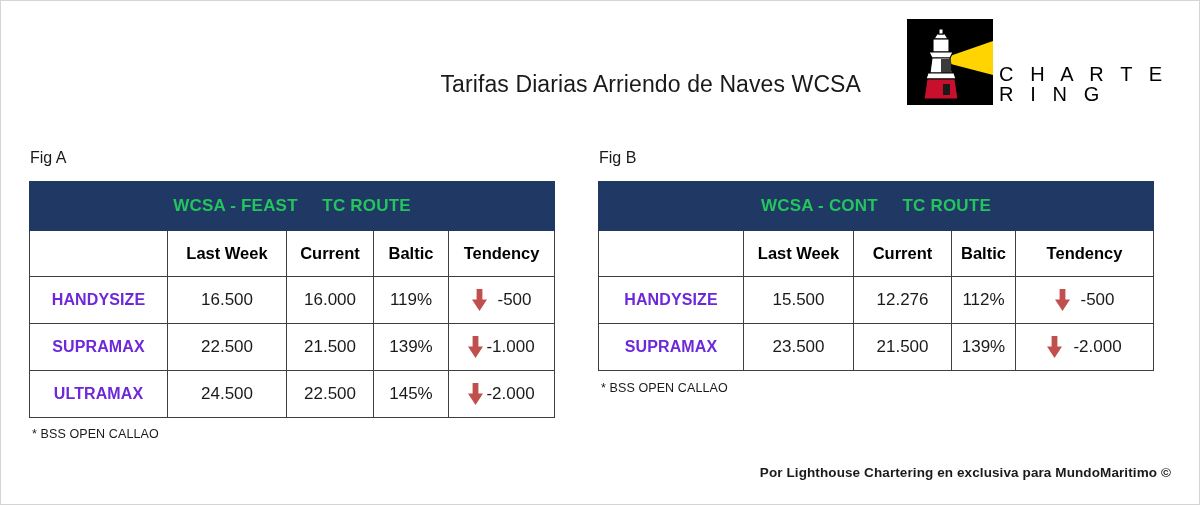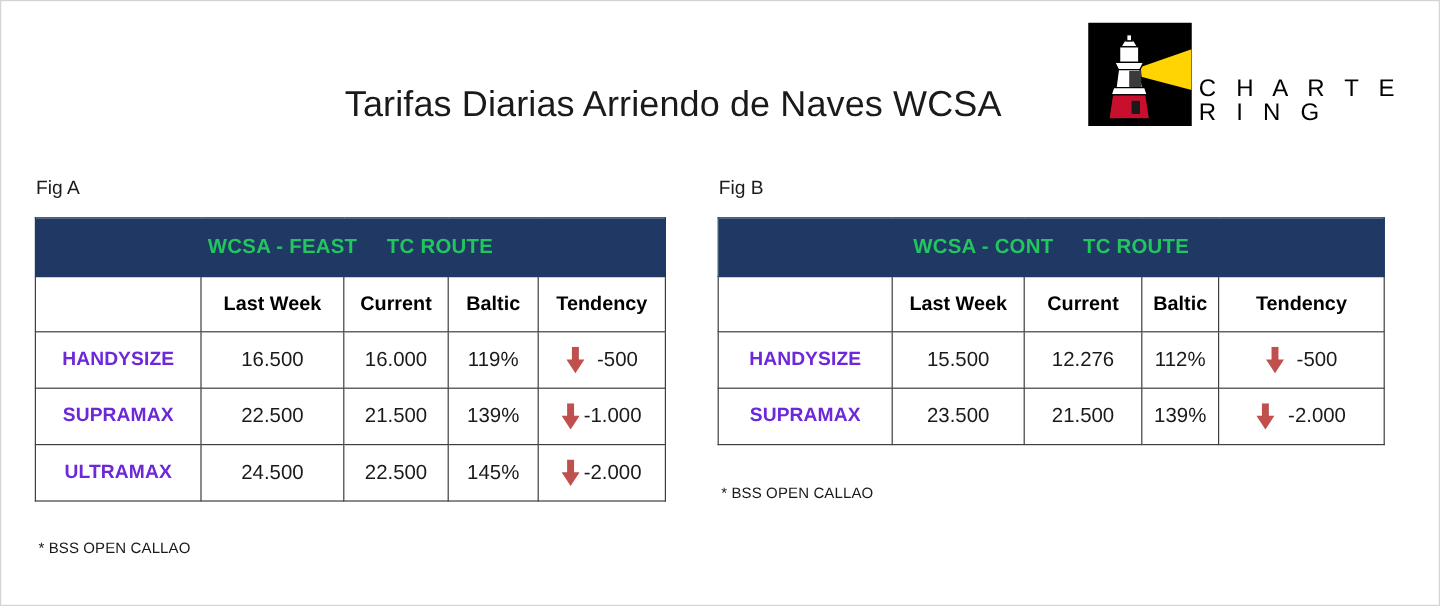--- a/index.html
+++ b/index.html
@@ -24,22 +24,22 @@
     border: 1px solid #d4d4d4;
     background: #ffffff;
   }
 
   
   .title {
     position: absolute;
     left: 260px;
     top: 70px;
     width: 600px;
-    text-align: center;
-    font-size: 30px;
+    text-align: right;
+    font-size: 23px;
     font-weight: 400;
     color: #1a1a1a;
     letter-spacing: 0.1px;
     white-space: nowrap;
   }
 
   
   .logo {
     position: absolute;
     left: 906px;
@@ -159,21 +159,20 @@
   }
   .tend-val { white-space: nowrap; }
 
   
   .footnote {
     position: absolute;
     font-size: 12.5px;
     font-weight: 400;
     color: #1a1a1a;
     letter-spacing: 0.1px;
-    margin-top: 23px;
   }
   #footnote-a { left: 31px; top: 426px; }
   #footnote-b { left: 600px; top: 380px; }
   #credit {
     position: absolute;
     right: 28px;
     top: 464px;
     font-size: 13.5px;
     font-weight: bold;
     color: #1a1a1a;
@@ -345,14 +344,15 @@
             </span>
             <span class="tend-val">-2.000</span>
           </div>
         </td>
       </tr>
     </tbody>
   </table>
 
   <div class="footnote" id="footnote-b">* BSS OPEN CALLAO</div>
 
+  <div id="credit">Por Lighthouse Chartering en exclusiva para MundoMaritimo ©</div>
 
 </div>
 
 </body></html>

